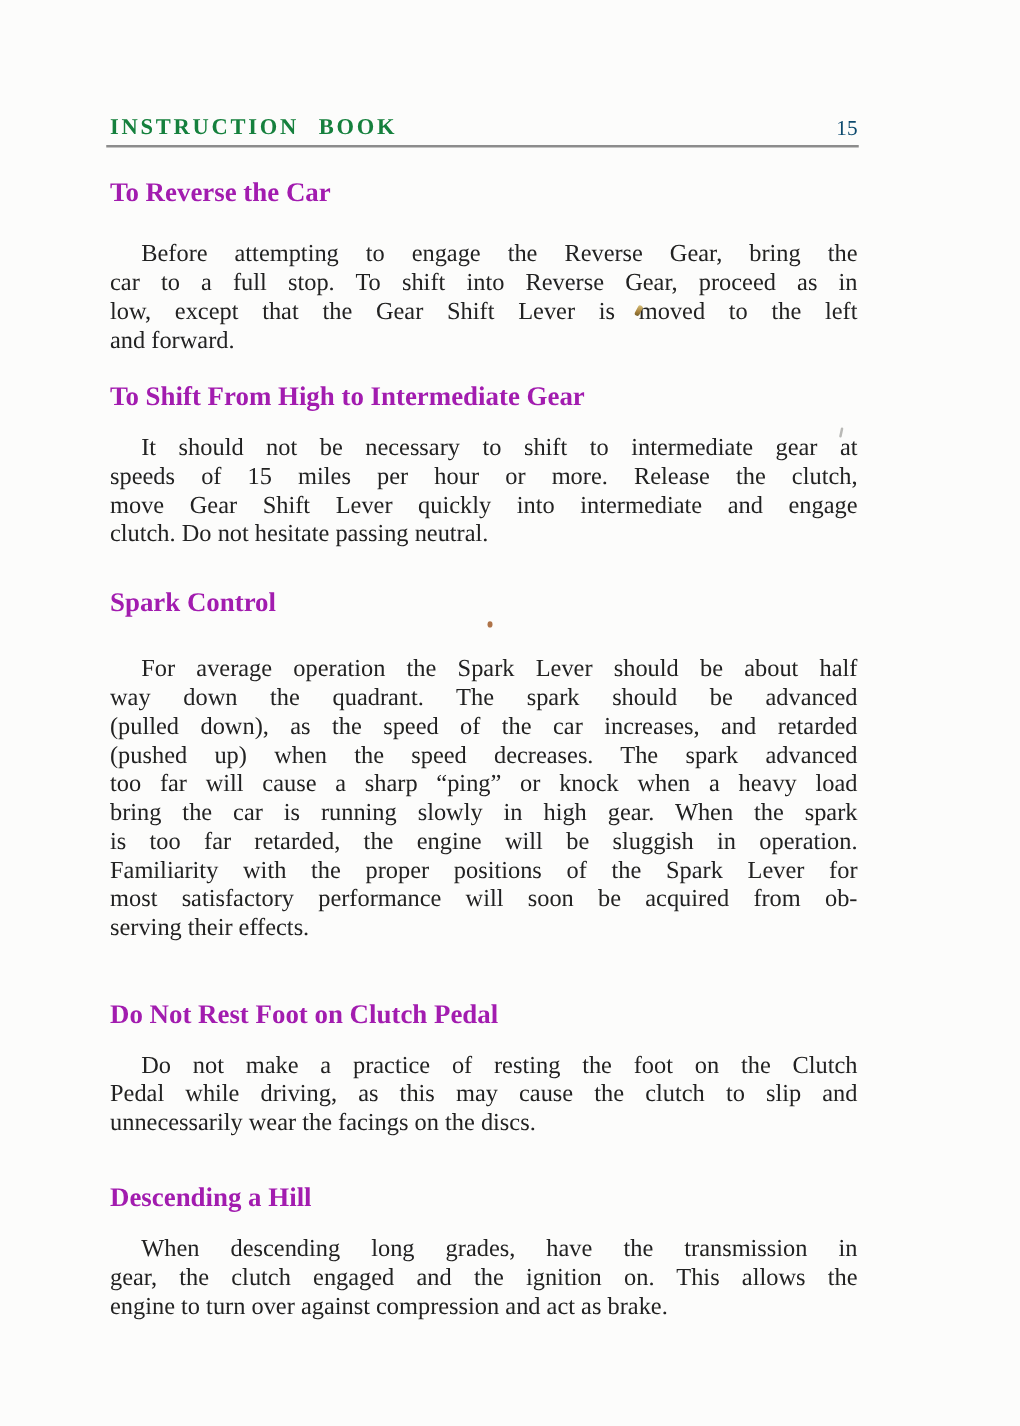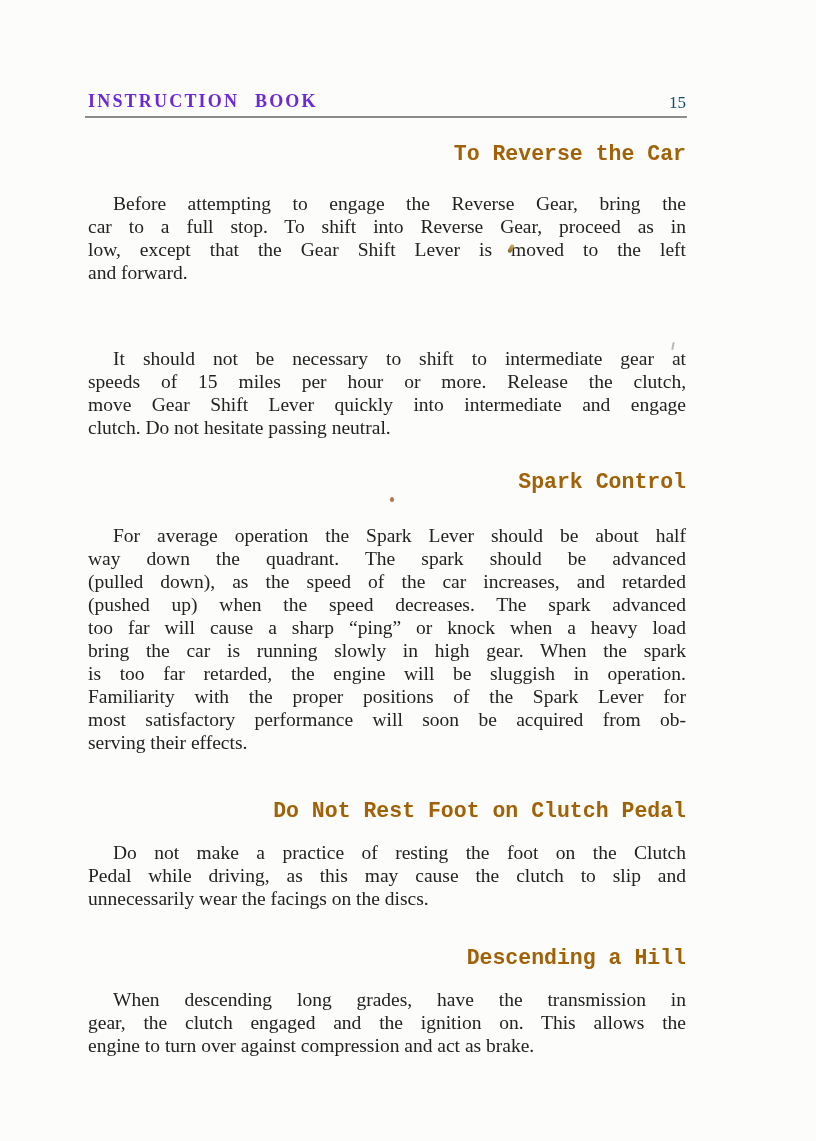--- a/index.html
+++ b/index.html
@@ -15,41 +15,40 @@
   }
   .abs { position: absolute; }
   .col { left: 88px; width: 598px; }
 
   .header-title {
     left: 88px; top: 91px;
     font-size: 18px;
     font-weight: bold;
     letter-spacing: 2.2px;
     word-spacing: 9px;
-    color: #6d28d9;
+    color: #15803d;
   }
   .page-number {
     top: 93px; left: 656px; width: 30px;
     text-align: right;
     font-size: 17px;
     color: #0c4a6e;
   }
   .header-rule {
     left: 85px; top: 116px;
     width: 602px; height: 2px;
     background: #8c8c8c;
   }
 
   .section-heading {
-    text-align: right;
+    text-align: left;
     font-size: 21.5px;
     font-weight: bold;
-    color: #a16207;
+    color: #a21caf;
     white-space: nowrap;
-    font-family: Liberation Mono, monospace;
   }
   .h1 { top: 142px; }
   .h2 { top: 305px; }
   .h3 { top: 470px; }
   .h4 { top: 799px; }
   .h5 { top: 946px; }
 
   .paragraph {
     font-size: 19.5px;
     line-height: 23px;
@@ -105,20 +104,21 @@
   <div class="abs header-rule"></div>
 
   <div class="abs col section-heading h1">To Reverse the Car</div>
   <div class="abs col paragraph p1">
       <div class="line first">Before attempting to engage the Reverse Gear, bring the</div>
       <div class="line">car to a full stop.  To shift into Reverse Gear, proceed as in</div>
       <div class="line">low, except that the Gear Shift Lever is moved to the left</div>
       <div class="line last">and forward.</div>
     </div>
 
+  <div class="abs col section-heading h2">To Shift From High to Intermediate Gear</div>
   <div class="abs col paragraph p2">
       <div class="line first">It should not be necessary to shift to intermediate gear at</div>
       <div class="line">speeds of 15 miles per hour or more.  Release the clutch,</div>
       <div class="line">move Gear Shift Lever quickly into intermediate and engage</div>
       <div class="line last">clutch.  Do not hesitate passing neutral.</div>
     </div>
 
   <div class="abs col section-heading h3">Spark Control</div>
   <div class="abs col paragraph p3">
       <div class="line first">For average operation the Spark Lever should be about half</div>

